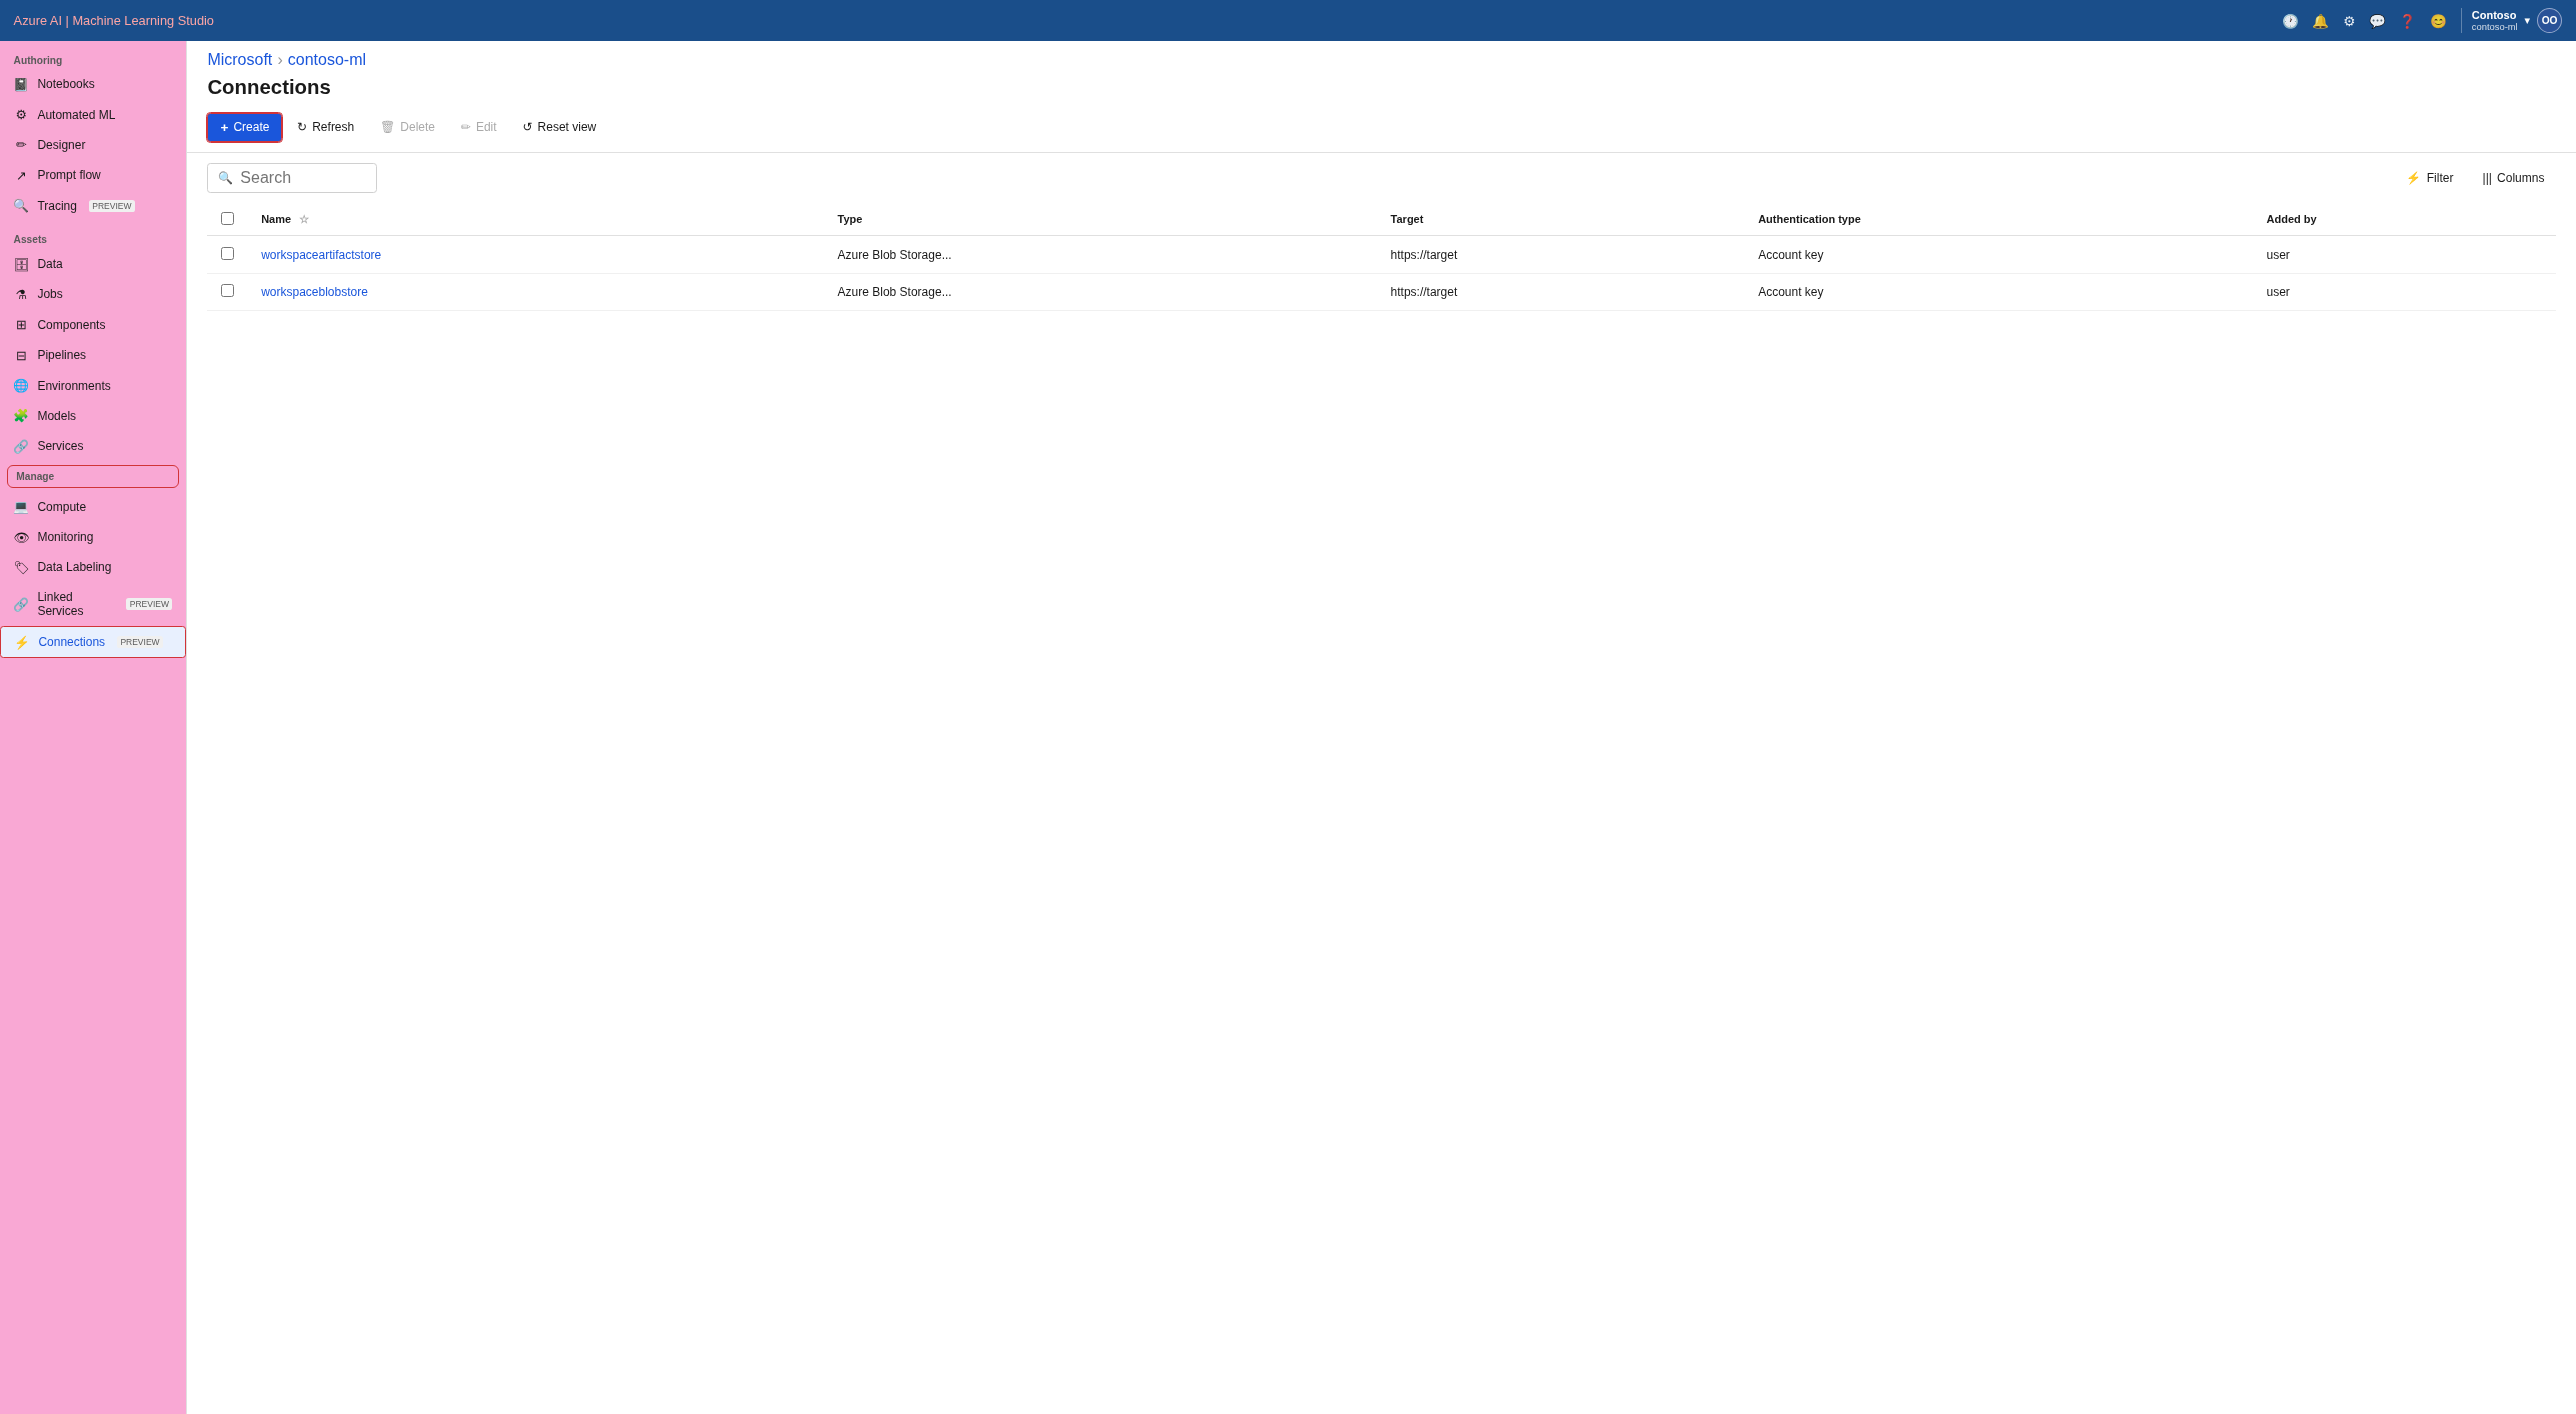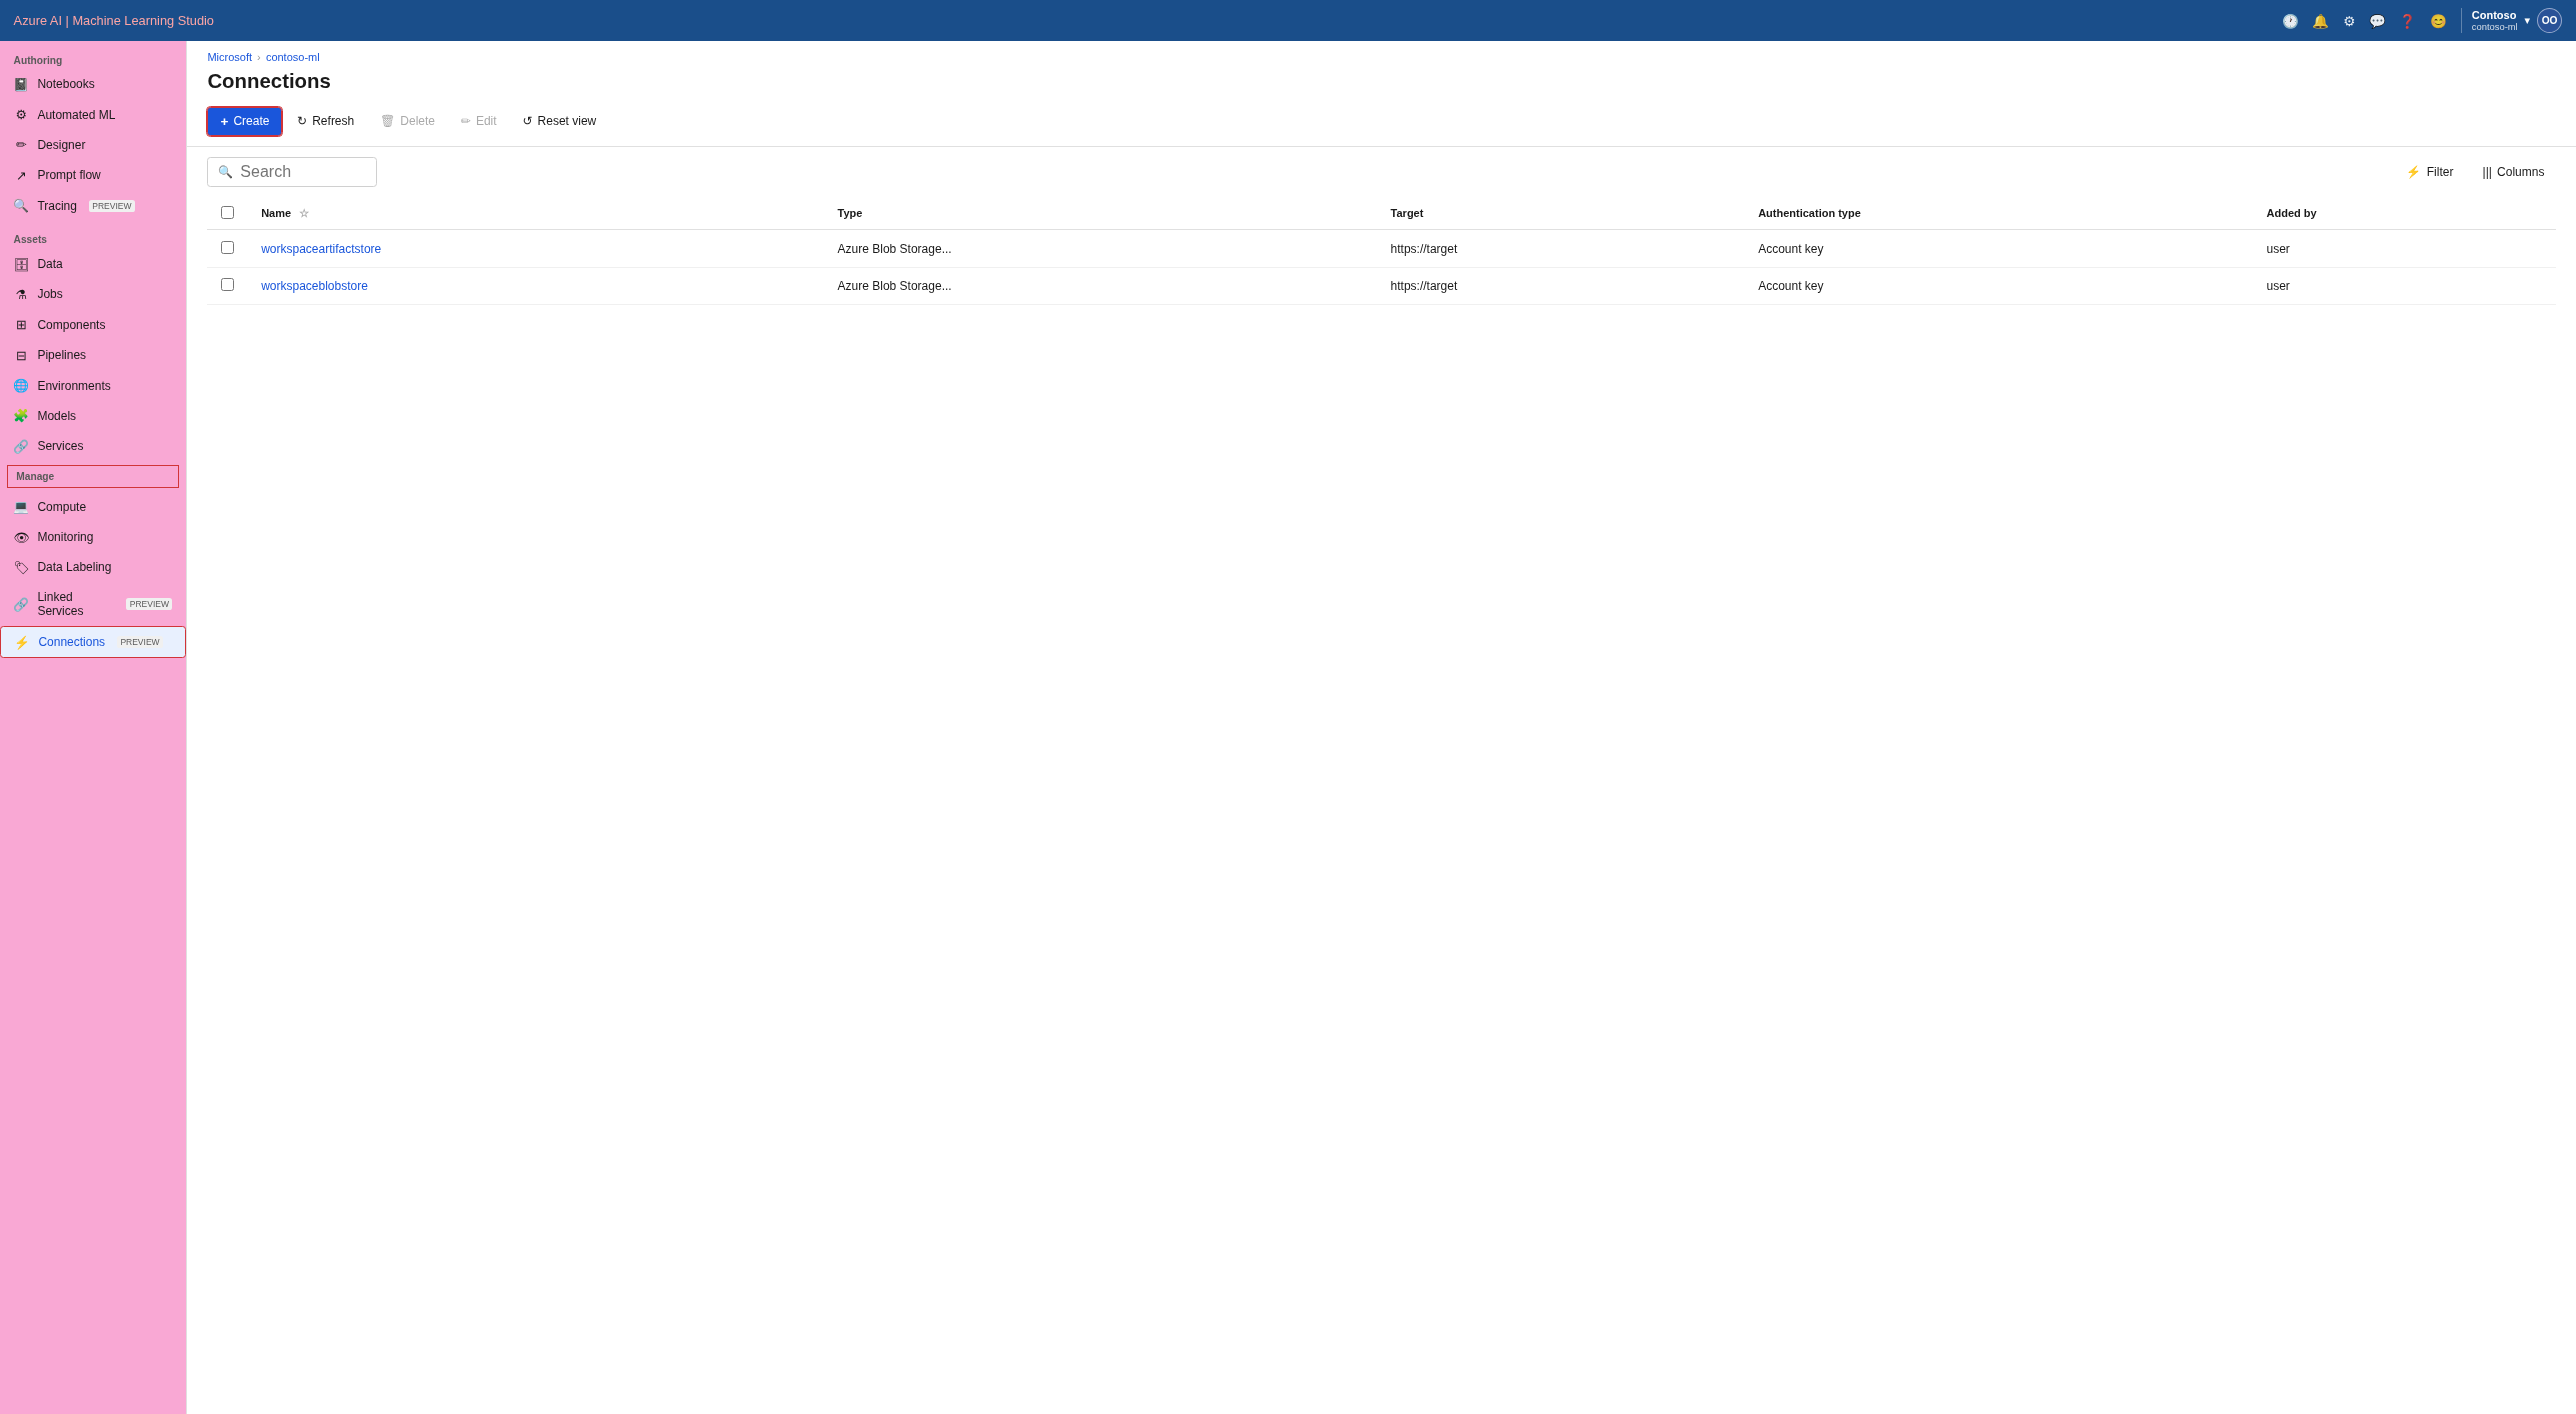--- a/index.html
+++ b/index.html
@@ -71,21 +71,21 @@
     
     .content {
       flex: 1;
       background: white;
       display: flex;
       flex-direction: column;
       overflow: hidden;
     }
     .breadcrumb {
       padding: 10.2px 20.4px 0 20.4px;
-      font-size: 11px;
+      font-size: 16px;
       color: #5a5a5a;
       display: flex;
       align-items: center;
       gap: 5.1px;
     }
     .breadcrumb a { color: #1a56db; text-decoration: none; }
     .breadcrumb-sep { color: #999; }
     .page-title {
       padding: 6.8px 20.4px 13.6px 20.4px;
       font-size: 20.4px;
@@ -267,21 +267,21 @@
     </div>
     <div class="sidebar-item">
       <span class="icon">🧩</span>
       <span>Models</span>
     </div>
     <div class="sidebar-item">
       <span class="icon">🔗</span>
       <span>Services</span>
     </div>
 
-    <div class="sidebar-section-label" style="border:1.7px solid #d13438;border-radius:0;padding:5.1px 8.5px;margin:3.4px 6.8px;display:inline-block;">
+    <div class="sidebar-section-label" style="border:1.7px solid #d13438;border-radius:6px;padding:5.1px 8.5px;margin:3.4px 6.8px;display:inline-block;">
       <span>Manage</span>
     </div>
 
     <div class="sidebar-item">
       <span class="icon">💻</span>
       <span>Compute</span>
     </div>
     <div class="sidebar-item">
       <span class="icon">👁</span>
       <span>Monitoring</span>

